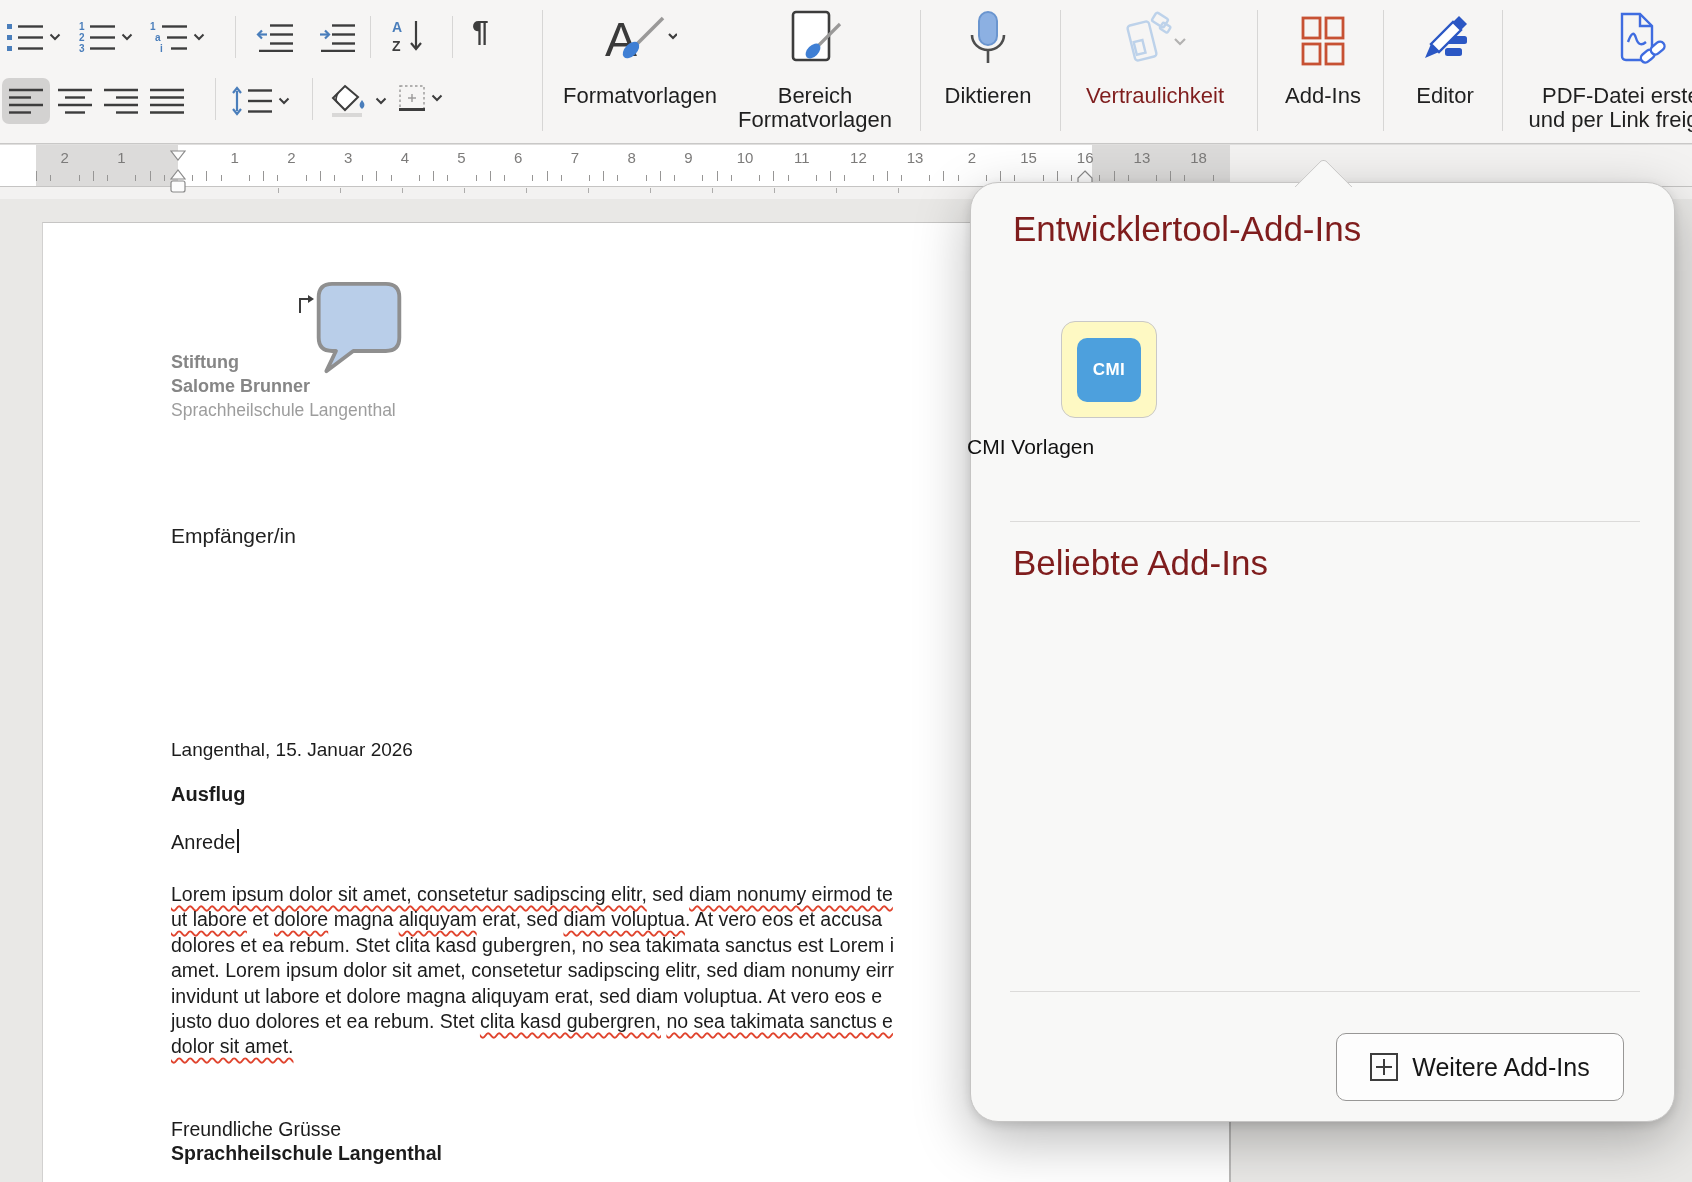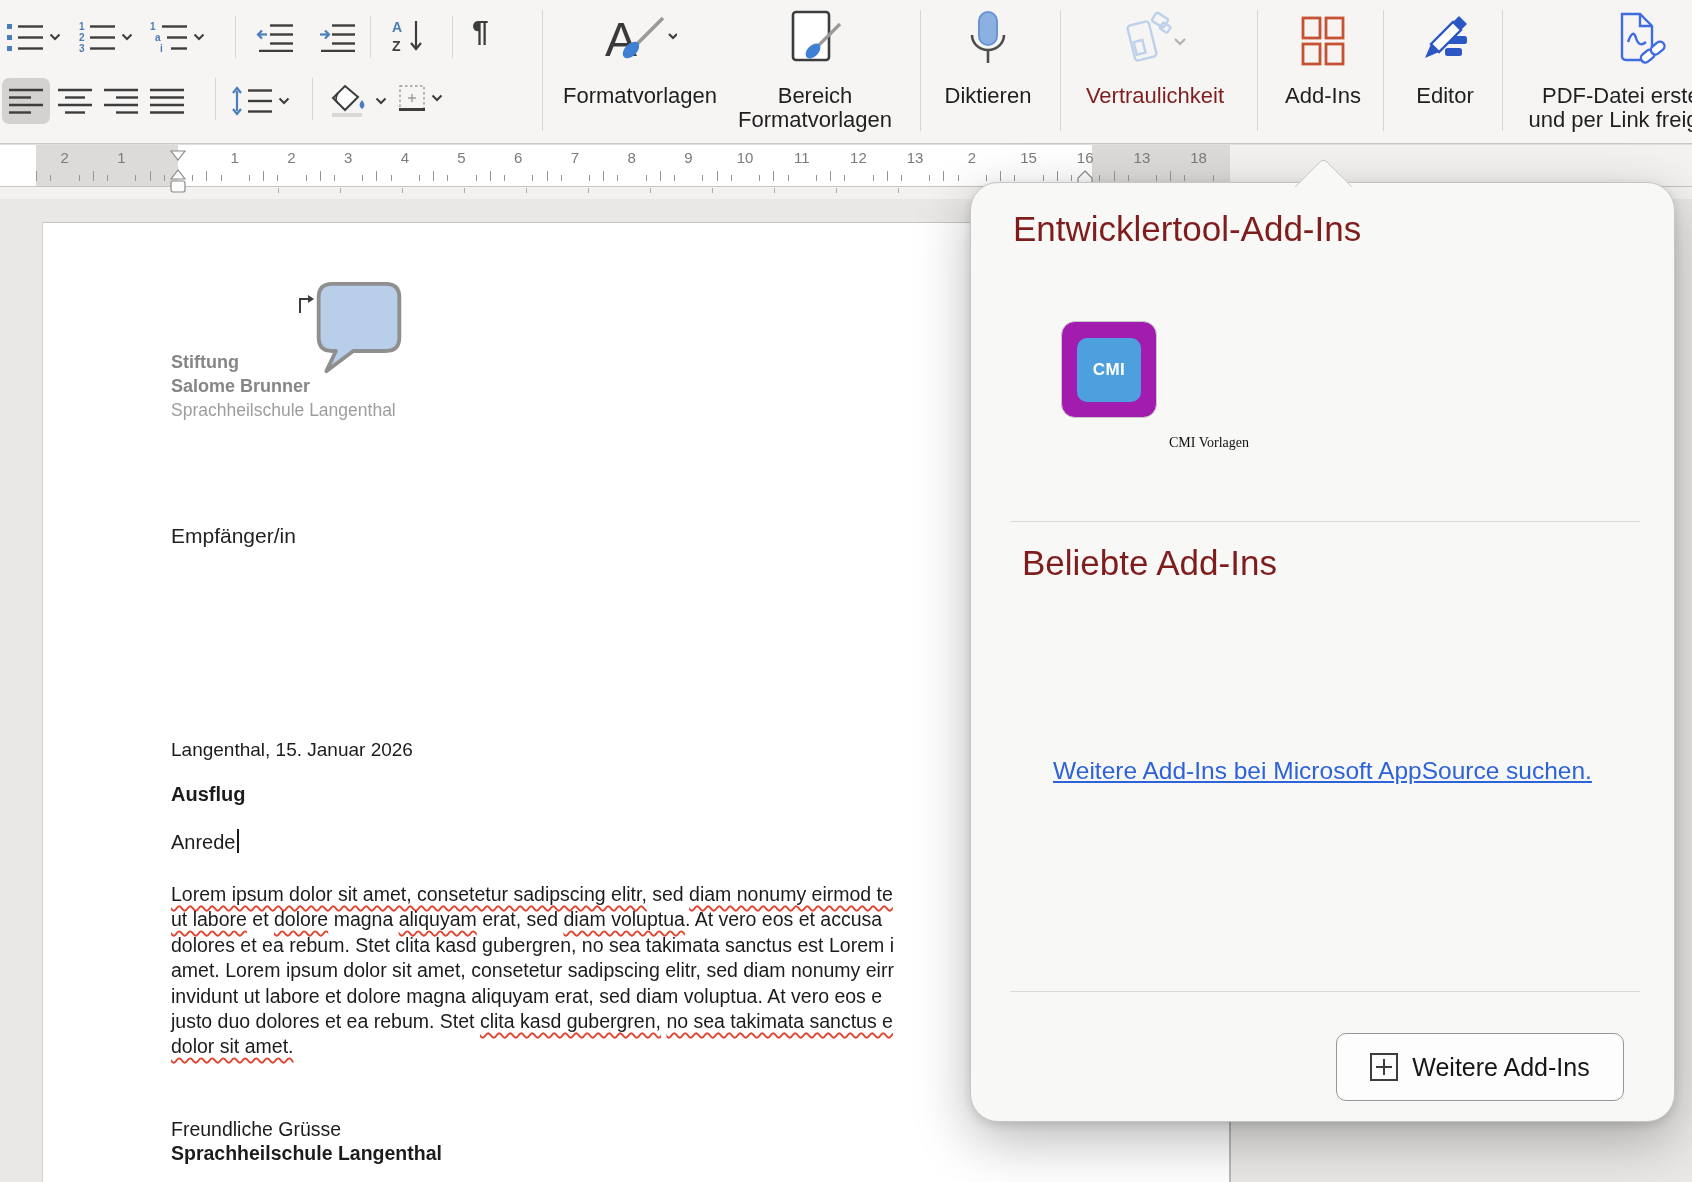--- a/index.html
+++ b/index.html
@@ -61,31 +61,31 @@
 
   
   .popup{position:absolute;left:970px;top:182px;width:703px;height:938px;background:#f8f8f7;
          border:1px solid #c6c5c4;border-radius:28px;z-index:50;
          box-shadow:0 18px 55px rgba(0,0,0,.28),0 3px 10px rgba(0,0,0,.12);}
   .popup-arrow{position:absolute;left:332px;top:-17px;width:40px;height:40px;background:#f8f8f7;
                transform:rotate(45deg);border-top:1px solid #c6c5c4;border-left:1px solid #c6c5c4;
                border-radius:6px 0 0 0;}
   .pp-title{position:absolute;left:42px;font-size:35px;color:#7f1d1d;white-space:nowrap;}
   .pp-title.t1{top:26px;}
-  .pp-title.t2{top:360px;margin-left:9px;}
+  .pp-title.t2{top:360px;}
   .pp-sep{position:absolute;left:39px;width:630px;height:1px;background:#dcdbda;}
   .sep1{top:338px;} .sep2{top:808px;}
-  .addin-card{position:absolute;left:90px;top:138px;width:94px;height:95px;background:#a21caf;
+  .addin-card{position:absolute;left:90px;top:138px;width:94px;height:95px;background:#fef9c3;
               border:1.5px solid #c9c8c7;border-radius:14px;display:flex;align-items:center;
               justify-content:center;cursor:pointer;}
   .addin-tile{width:64px;height:64px;background:#4da0dd;border-radius:10px;display:flex;
               align-items:center;justify-content:center;color:#ffffff;font-weight:bold;
               font-size:17px;letter-spacing:.5px;}
-  .addin-name{position:absolute;left:-4px;top:252px;width:282px;text-align:right;
-              font-size:14px;color:#111;font-family:Liberation Serif, serif;}
+  .addin-name{position:absolute;left:-4px;top:252px;width:282px;text-align:left;
+              font-size:21px;color:#111;}
   .pp-link{position:absolute;left:0;top:574px;width:100%;text-align:center;font-size:24.5px;
            color:#2e62d9;text-decoration:underline;cursor:pointer;white-space:nowrap;}
   .more-btn{position:absolute;left:365px;top:850px;width:286px;height:66px;background:#fdfdfd;
             border:1.5px solid #989796;border-radius:10px;display:flex;align-items:center;
             justify-content:center;gap:14px;cursor:pointer;}
   .more-btn span.lbl{font-size:25px;color:#161616;white-space:nowrap;}
   .plus-box{width:24px;height:24px;border:2px solid #3d3d3d;position:relative;}
   .plus-box:before,.plus-box:after{content:"";position:absolute;background:#3d3d3d;}
   .plus-box:before{left:11px;top:4px;width:2px;height:16px;}
   .plus-box:after{left:4px;top:11px;width:16px;height:2px;}
@@ -535,21 +535,20 @@
     <div class="pp-title t1">Entwicklertool-Add-Ins</div>
 
     <div class="addin-card">
       <div class="addin-tile">CMI</div>
     </div>
     <div class="addin-name">CMI Vorlagen</div>
 
     <div class="pp-sep sep1"></div>
     <div class="pp-title t2">Beliebte Add-Ins</div>
 
-    <div class="pp-link">Weitere Add-Ins bei Microsoft AppSource suchen.</div>
 
     <div class="pp-sep sep2"></div>
     <div class="more-btn">
       <div class="plus-box"></div>
       <span class="lbl">Weitere Add-Ins</span>
     </div>
   </div>
 
 </div>
 

